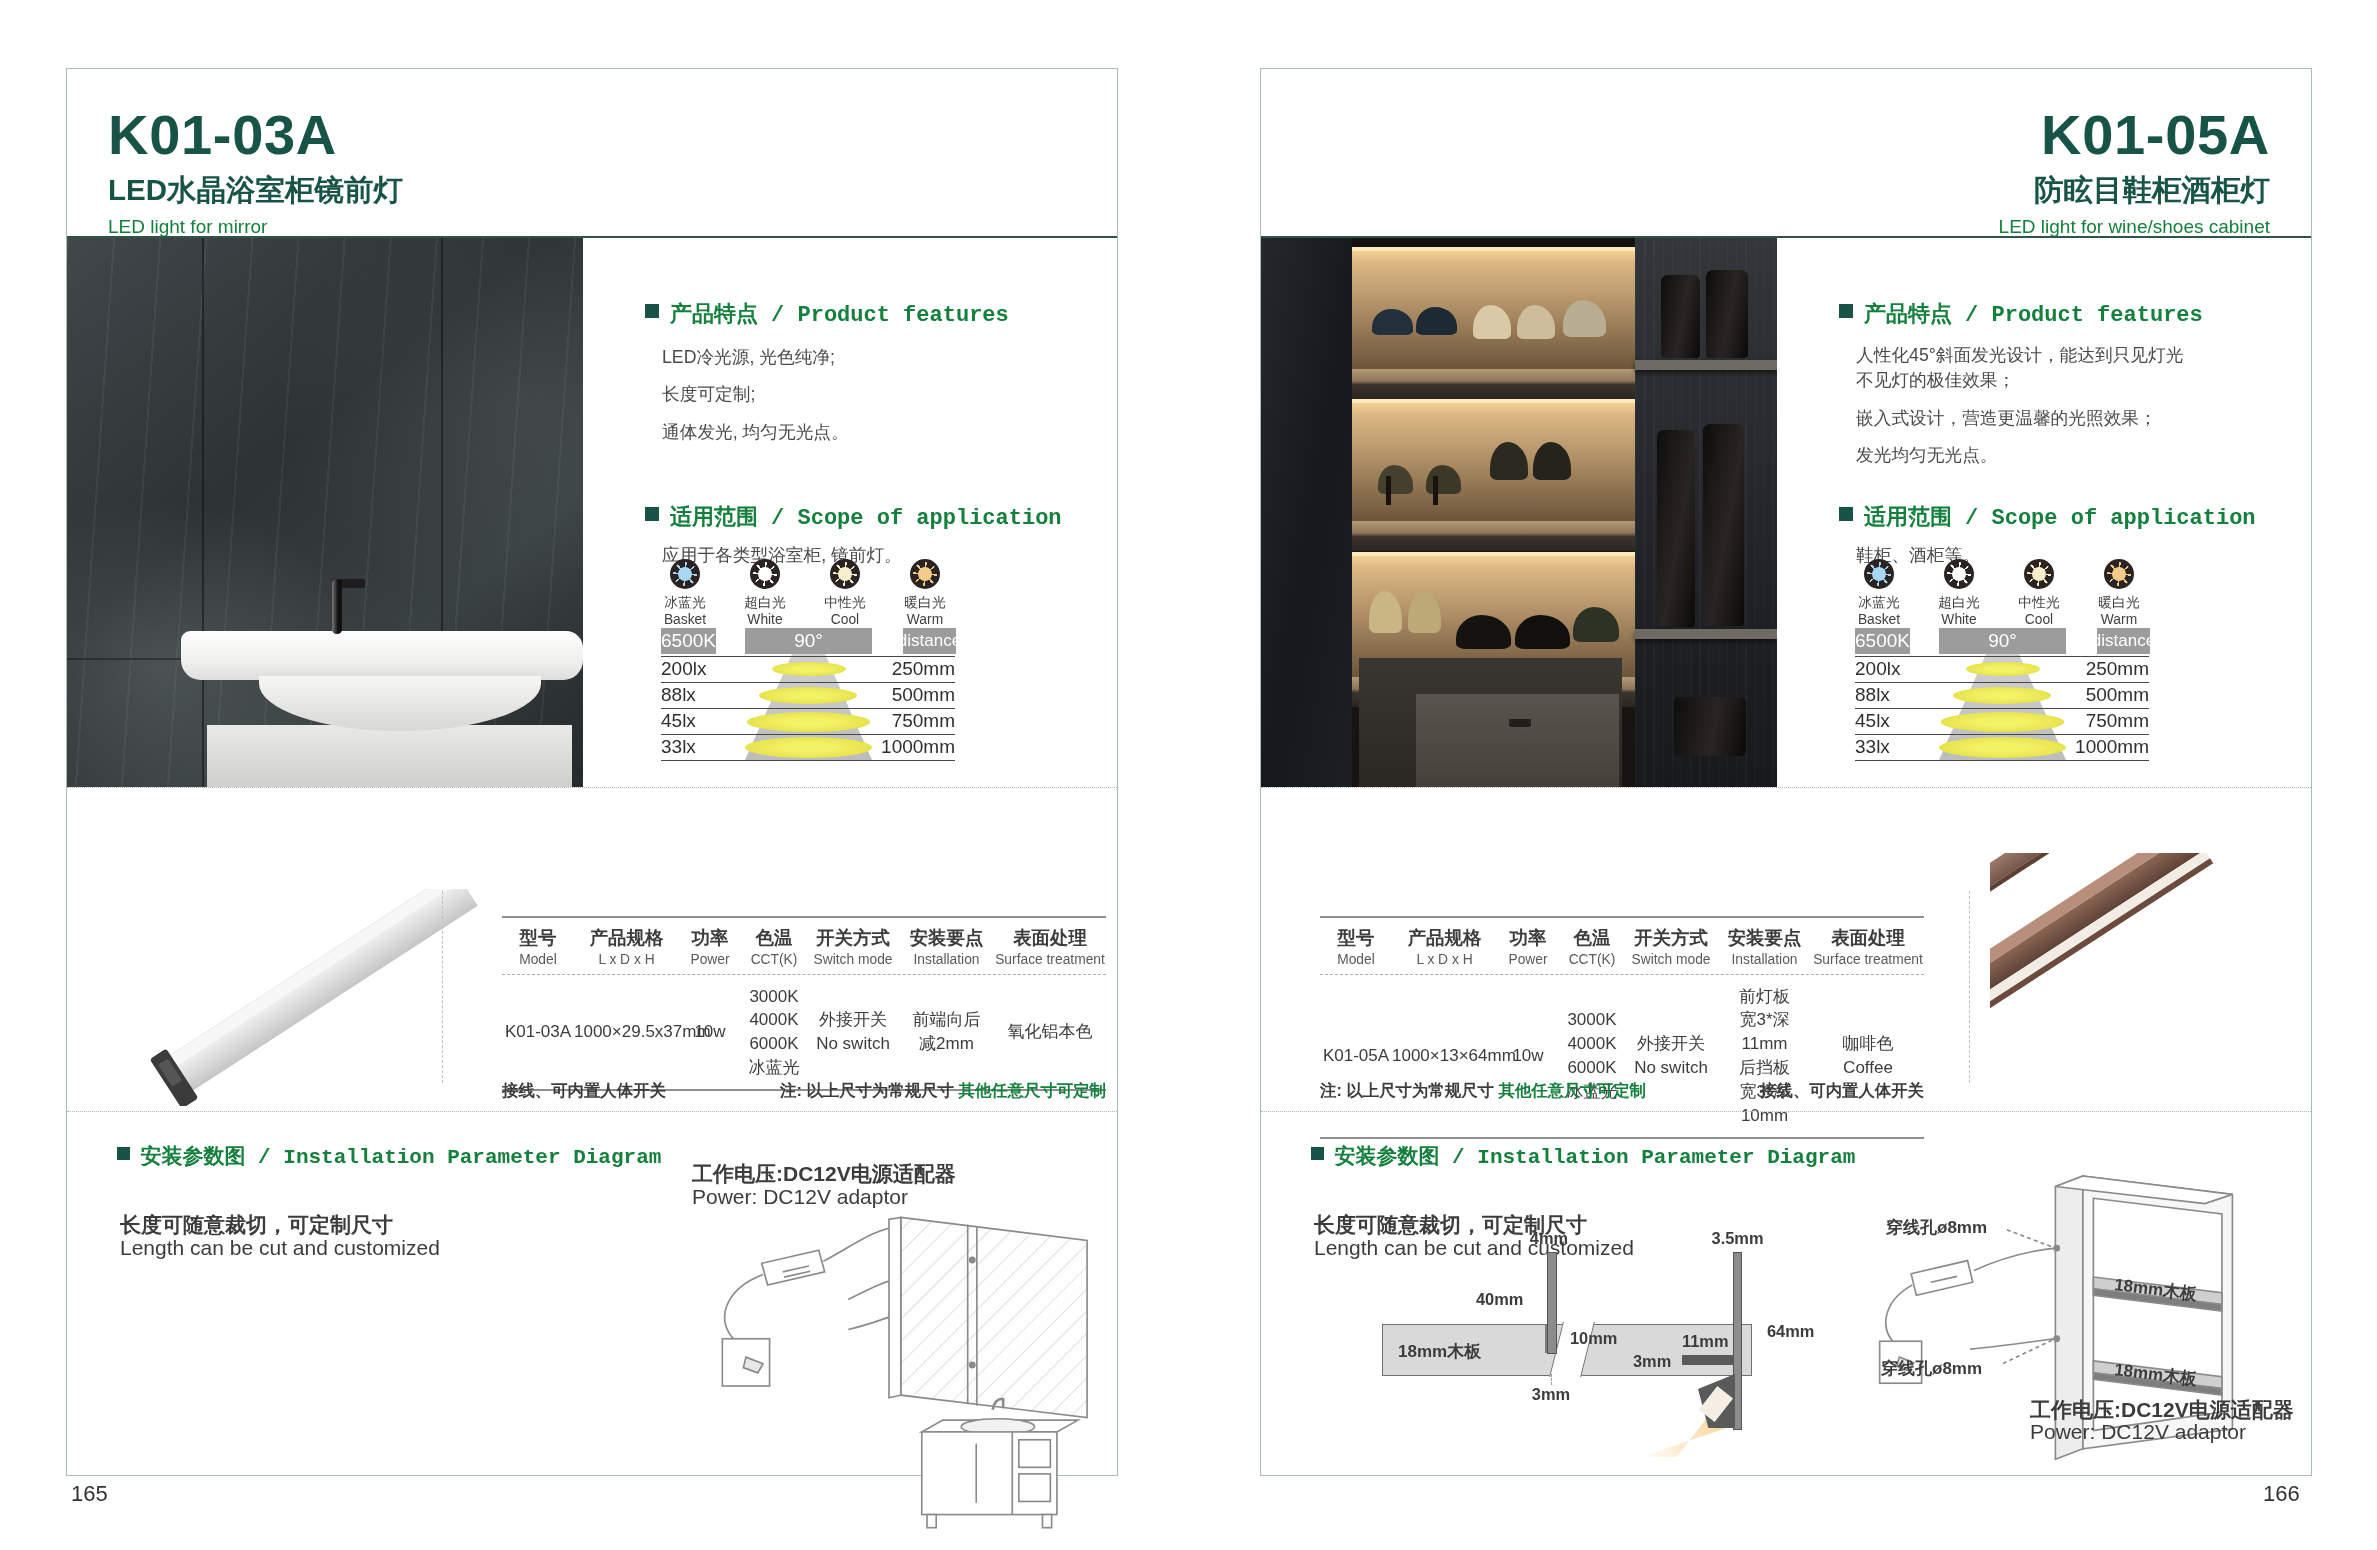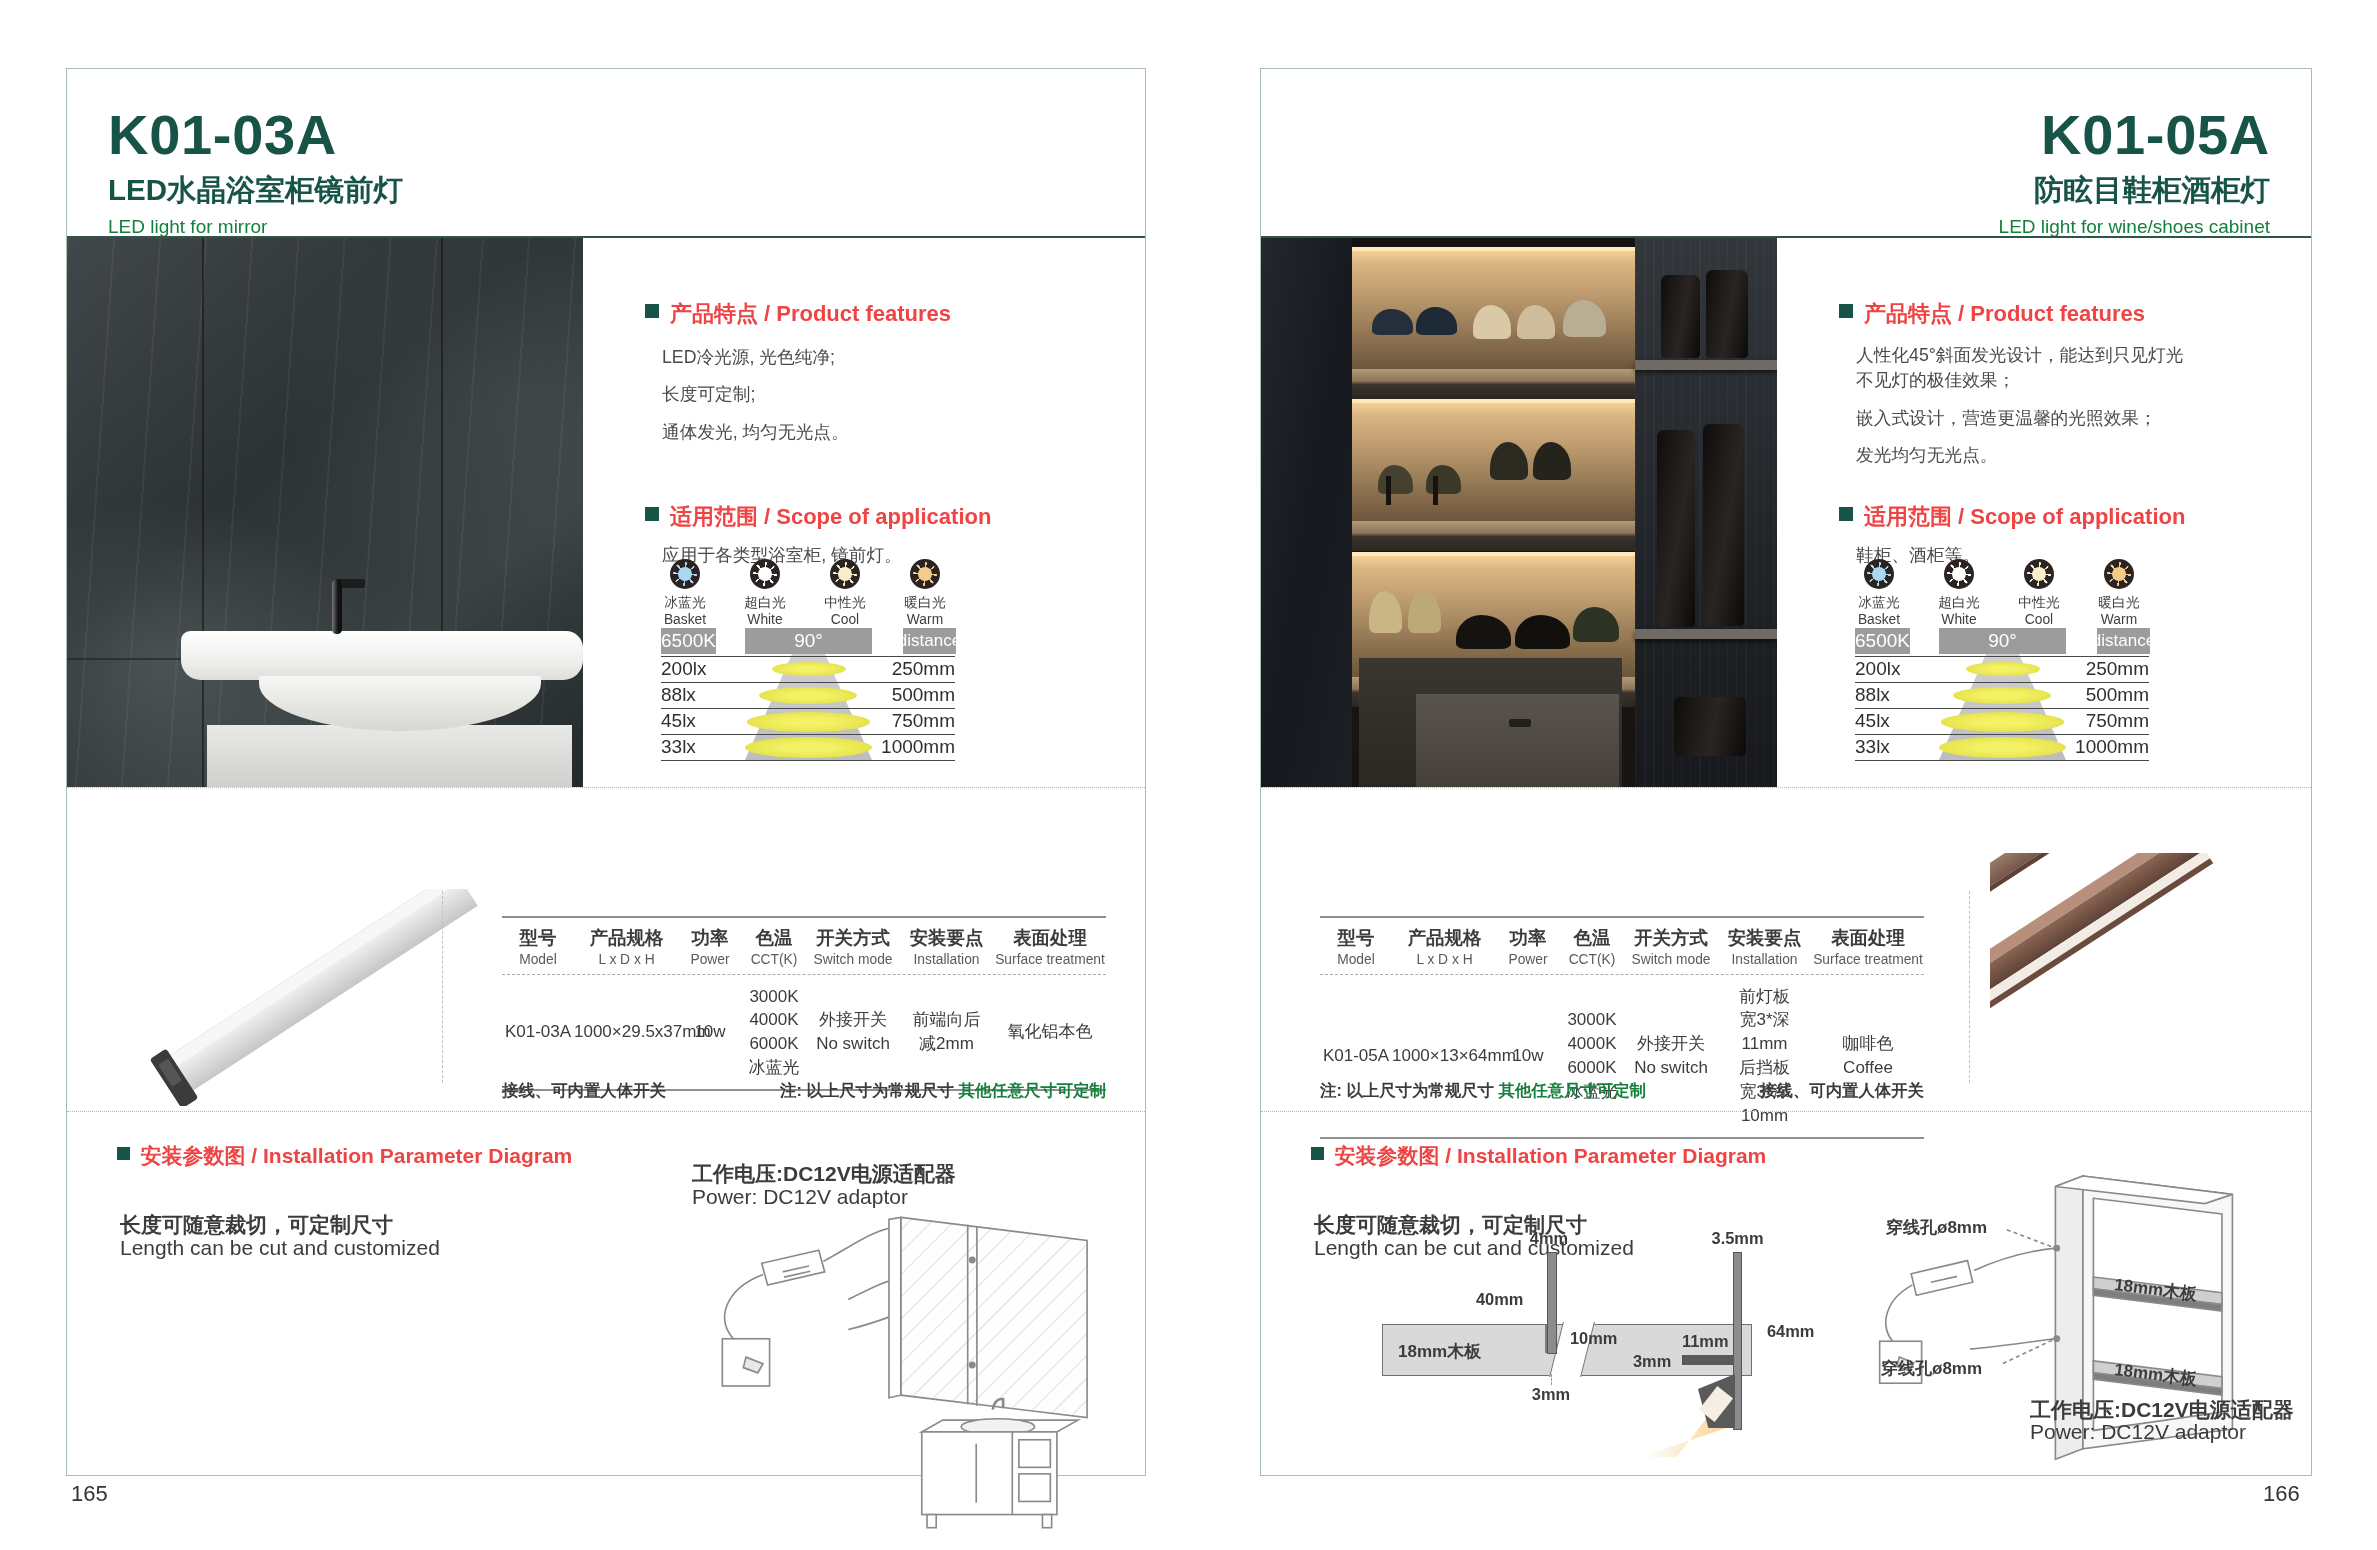--- a/index.html
+++ b/index.html
@@ -1,20 +1,20 @@
 <!DOCTYPE html>
 <html style="font-size:10.5px"><head>
 <meta charset="utf-8">
 <style>
   html,body{margin:0;padding:0;background:#fff;}
   .canvas{position:relative;width:2377px;height:1550px;background:#ffffff;
     font-family:"Liberation Sans","DejaVu Sans",sans-serif;color:#3c3c3c;overflow:hidden;}
   .abs{position:absolute;}
   .page{position:absolute;top:68px;width:1050px;height:1406px;background:#fff;border:1.3px solid #a9bdb2;}
-  .page-left{left:66px;padding-left:28px;} .page-right{left:1260px;}
+  .page-left{left:66px;} .page-right{left:1260px;}
   
   .hd-model{font-size:56px;font-weight:bold;color:#175447;line-height:1;letter-spacing:0.7px;}
   .hd-cn{font-size:29.5px;font-weight:bold;color:#175447;margin-top:7.9px;}
   .hd-en{font-size:19px;color:#15803d;margin-top:5.3px;}
   .hrule{position:absolute;left:0;right:0;top:167px;height:2px;background:#2e5547;}
   
   .photo{position:absolute;left:0;top:169px;width:1048px;height:549px;overflow:hidden;}
   .photo{width:516px;}
   
   .bath{background:
@@ -61,21 +61,21 @@
     background:repeating-linear-gradient(90deg, rgba(255,255,255,.03) 0 1.3px, transparent 1.3px 9.2px),
     linear-gradient(#33363a,#202327 60%,#17191c);}
   .boot-shelf{position:absolute;left:0;width:142px;height:9.8px;background:#6f6a63;box-shadow:0 2.6px 5.3px rgba(0,0,0,.6);}
   .boot{position:absolute;background:linear-gradient(100deg,#0e0d0c,#2a2523 55%,#0b0a09);border-radius:6.6px 6.6px 3.9px 3.9px;}
   .drawer1{position:absolute;left:98px;top:420px;width:263px;height:129px;background:linear-gradient(#3a3733,#2b2824);}
   .drawer2{position:absolute;left:155px;top:456px;width:203px;height:93px;background:linear-gradient(#59544d,#45403a);}
   .drawer2::after{content:"";position:absolute;left:46%;top:25px;width:22px;height:7.9px;background:#23201c;border-radius:2px;}
   
   .sec-head{position:absolute;display:flex;gap:10.5px;}
   .bullet{width:14.4px;height:14.4px;background:#175447;margin-top:4.6px;flex:0 0 auto;}
-  .sec-title{font-size:22px;font-weight:bold;color:#ef4444;white-space:nowrap;}
+  .sec-title{font-size:22px;font-weight:bold;color:#15803d;white-space:nowrap;font-family:Liberation Mono, monospace;}
   .fline{position:absolute;font-size:17.7px;color:#4a4a4a;white-space:nowrap;}
   
   .lights{position:absolute;left:589px;top:490px;display:flex;gap:22px;}
   .light{width:58px;text-align:center;}
   .lc{width:30px;height:30px;border-radius:50%;background:#2a2322;position:relative;margin:0 auto;}
   .lc::before{content:"";position:absolute;inset:3.3px;border-radius:50%;
     background:repeating-conic-gradient(var(--sc) 0 10deg, transparent 10deg 45deg);}
   .lc::after{content:"";position:absolute;inset:7.9px;border-radius:50%;background:var(--sc);}
   .sun0{--sc:#a9d9f2;} .sun1{--sc:#ffffff;} .sun2{--sc:#f7eecb;} .sun3{--sc:#f3cd88;}
   .light .cn{font-size:13.8px;margin-top:5.3px;color:#3f3f3f;}

